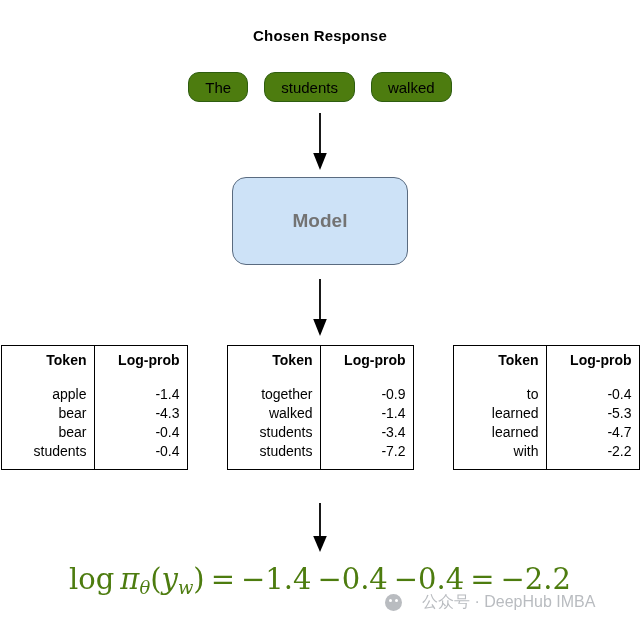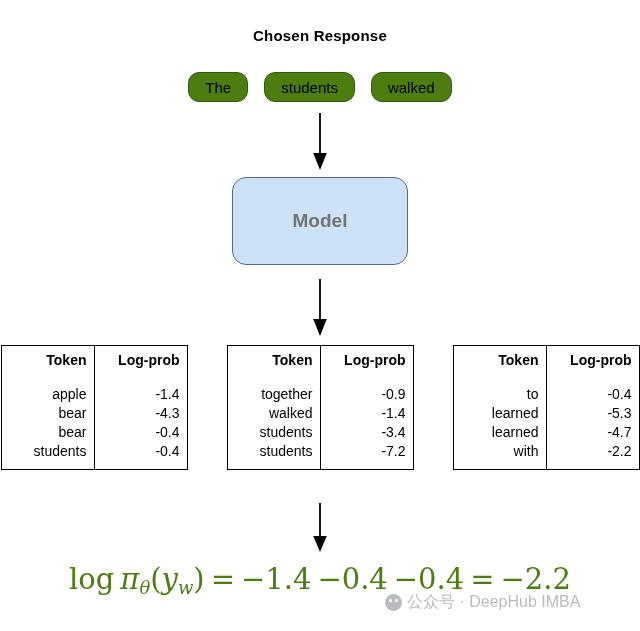--- a/index.html
+++ b/index.html
@@ -161,21 +161,21 @@
   }
   .eq-space { display: inline-block; width: 6px; }
 
   
   .watermark {
     position: absolute;
     left: 385px;
     top: 592px;
     display: flex;
     align-items: center;
-    gap: 5px;
+    gap: 20px;
     font-size: 16px;
     color: #b9bcc0;
     font-family: "Liberation Sans", sans-serif;
     pointer-events: none;
   }
   .wm-icon {
     width: 17px;
     height: 17px;
     border-radius: 50%;
     background: #b9bcc0;

